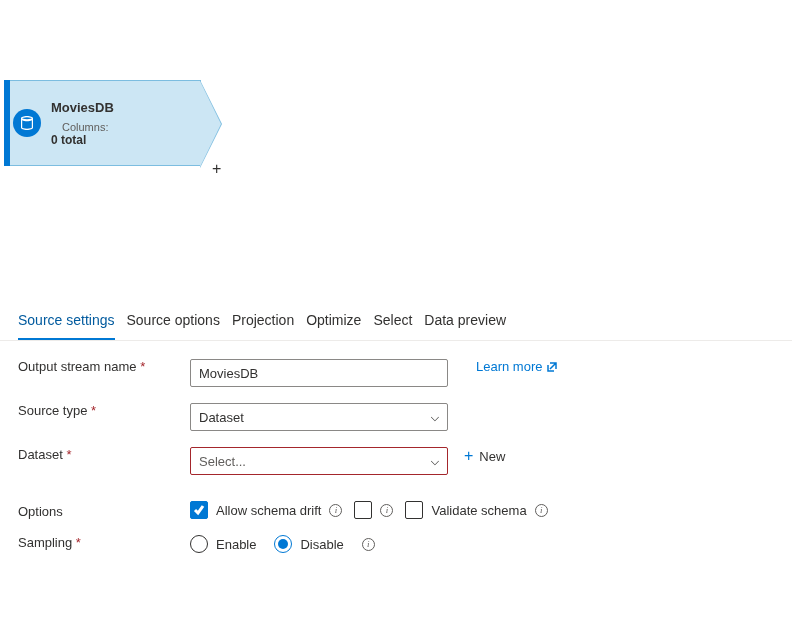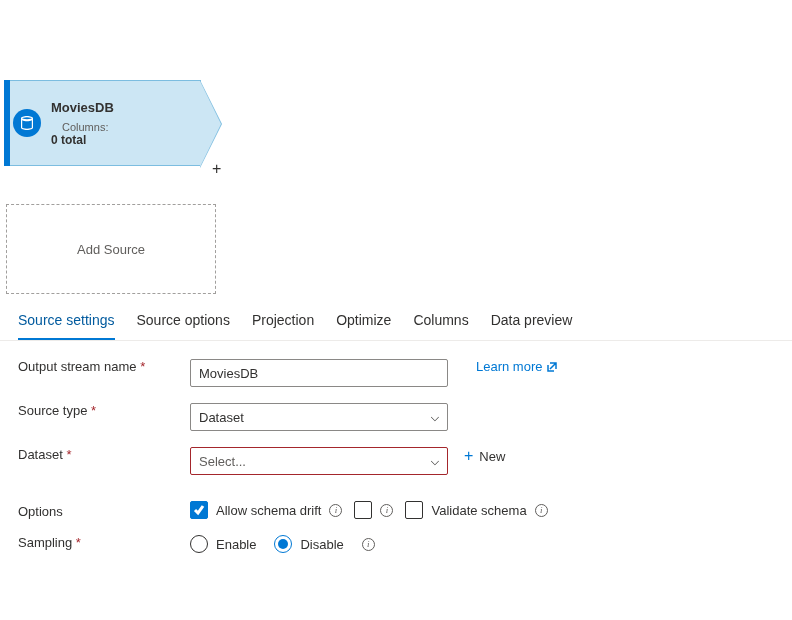--- a/index.html
+++ b/index.html
@@ -78,21 +78,21 @@
     border: 1px dashed #a19f9d;
     display: flex;
     align-items: center;
     justify-content: center;
     color: #605e5c;
     font-size: 13px;
     cursor: pointer;
   }
   .tabs {
     display: flex;
-    gap: 22px;
+    gap: 12px;
     padding: 8px 18px 0 18px;
     border-bottom: 1px solid #edebe9;
   }
   .tab {
     padding: 6px 0 10px 0;
     font-size: 14px;
     color: #323130;
     cursor: pointer;
     border-bottom: 2px solid transparent;
   }
@@ -212,31 +212,28 @@
         </svg>
     </div>
     <div class="node-body">
       <div class="node-title">MoviesDB</div>
       <div class="node-sub">Columns:</div>
       <div class="node-total">0 total</div>
     </div>
     <div class="node-arrow"></div>
   </div>
   <div class="plus-handle" style="top:160px">+</div>
-  <div class="add-source">
-    <span>Add Source</span>
-  </div>
 </div>
 
 <div class="tabs">
   <div class="tab active">Source settings</div>
   <div class="tab">Source options</div>
   <div class="tab">Projection</div>
   <div class="tab">Optimize</div>
-  <div class="tab">Columns</div>
+  <div class="tab">Select</div>
   <div class="tab">Data preview</div>
 </div>
 
 <div class="form">
 
   <div class="row">
     <div class="row-label">
       <span>Output stream name</span> <span class="req">*</span>
     </div>
     <div class="textbox">

